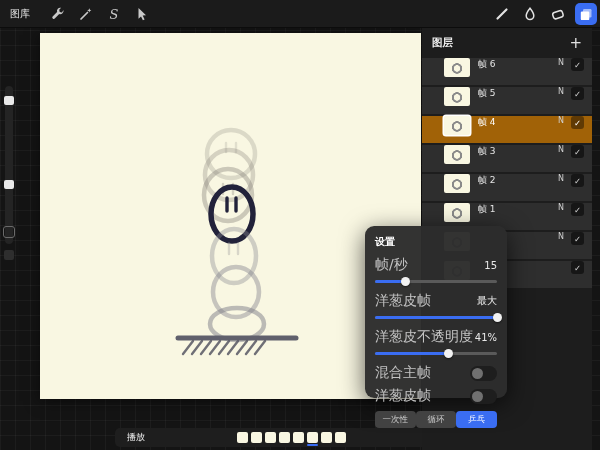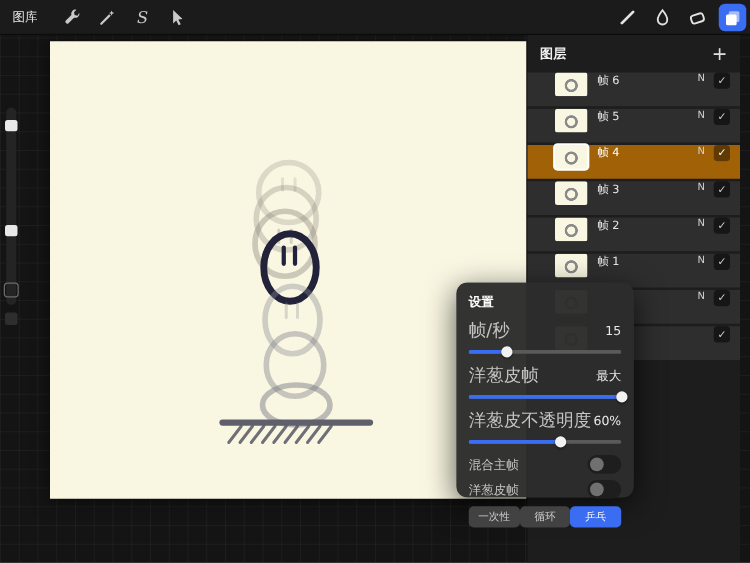--- a/index.html
+++ b/index.html
@@ -53,21 +53,21 @@
   .popup{position:absolute;left:365px;top:226px;width:142px;height:172px;background:rgba(44,44,44,.97);
          border-radius:9px;z-index:10;box-shadow:0 6px 24px rgba(0,0,0,.65);padding:9px 10px;}
   .popup-title{font-size:10px;font-weight:bold;color:#fff;margin-bottom:7px;}
   .slider-labels{display:flex;justify-content:space-between;align-items:center;}
   .s-label{font-size:14px;color:#c4c4c4;}
   .s-value{font-size:10px;color:#e8e8e8;}
   .slider{position:relative;height:3px;background:#5a5a5a;border-radius:2px;margin:6px 0 9px 0;}
   .slider .fill{position:absolute;left:0;top:0;height:3px;background:#3a6df2;border-radius:2px;}
   .slider .knob{position:absolute;top:-3px;width:9px;height:9px;background:#f2f2f2;border-radius:50%;box-shadow:0 1px 2px rgba(0,0,0,.5);}
   .toggle-row{display:flex;justify-content:space-between;align-items:center;margin:3px 0 5px 0;}
-  .t-label{font-size:10px;color:#c4c4c4;text-align:right;}
+  .t-label{font-size:14px;color:#c4c4c4;text-align:right;}
   .toggle{position:relative;width:27px;height:15px;background:#1e1e1e;border-radius:8px;flex:none;}
   .toggle .t-knob{position:absolute;left:2px;top:2px;width:11px;height:11px;background:#707070;border-radius:50%;}
   .modes{display:flex;gap:0;margin-top:6px;}
   .mode-btn{flex:1;height:17px;border-radius:4px;background:#424242;color:#cfcfcf;font-size:8.5px;
             display:flex;align-items:center;justify-content:center;}
   .mode-btn.active{background:#3a6df2;color:#fff;}
 
   
   .timeline{position:absolute;left:115px;top:428px;width:392px;height:19px;background:#1e1e1e;
             border-radius:5px;display:flex;align-items:center;padding:0 12px;z-index:2;}
@@ -247,21 +247,21 @@
       <span class="s-label">洋葱皮帧</span>
       <span class="s-value">最大</span>
     </div>
     <div class="slider">
         <div class="fill" style="width: 100%;"></div>
         <div class="knob" style="left: calc(100% - 4.5px);"></div>
       </div>
 
     <div class="slider-labels">
       <span class="s-label">洋葱皮不透明度</span>
-      <span class="s-value">60%</span>
+      <span class="s-value">41%</span>
     </div>
     <div class="slider">
         <div class="fill" style="width: 60%;"></div>
         <div class="knob" style="left: calc(60% - 4.5px);"></div>
       </div>
 
     <div class="toggle-row">
       <span class="t-label">混合主帧</span>
       <div class="toggle">
           <div class="t-knob"></div>
@@ -274,14 +274,29 @@
         </div>
     </div>
 
     <div class="modes">
       <div class="mode-btn">一次性</div>
       <div class="mode-btn">循环</div>
       <div class="mode-btn active">乒乓</div>
     </div>
   </div>
 
+  <div class="timeline">
+    <span class="tl-play">播放</span>
+    <div class="frames-strip">
+        <div class="frame-thumb"></div>
+        <div class="frame-thumb"></div>
+        <div class="frame-thumb"></div>
+        <div class="frame-thumb"></div>
+        <div class="frame-thumb"></div>
+        <div class="frame-thumb active"></div>
+        <div class="frame-thumb"></div>
+        <div class="frame-thumb"></div>
+      </div>
+    <span class="tl-settings">设置</span>
+    <span class="tl-add">添加帧</span>
+  </div>
 
 </div>
 
 </body></html>

